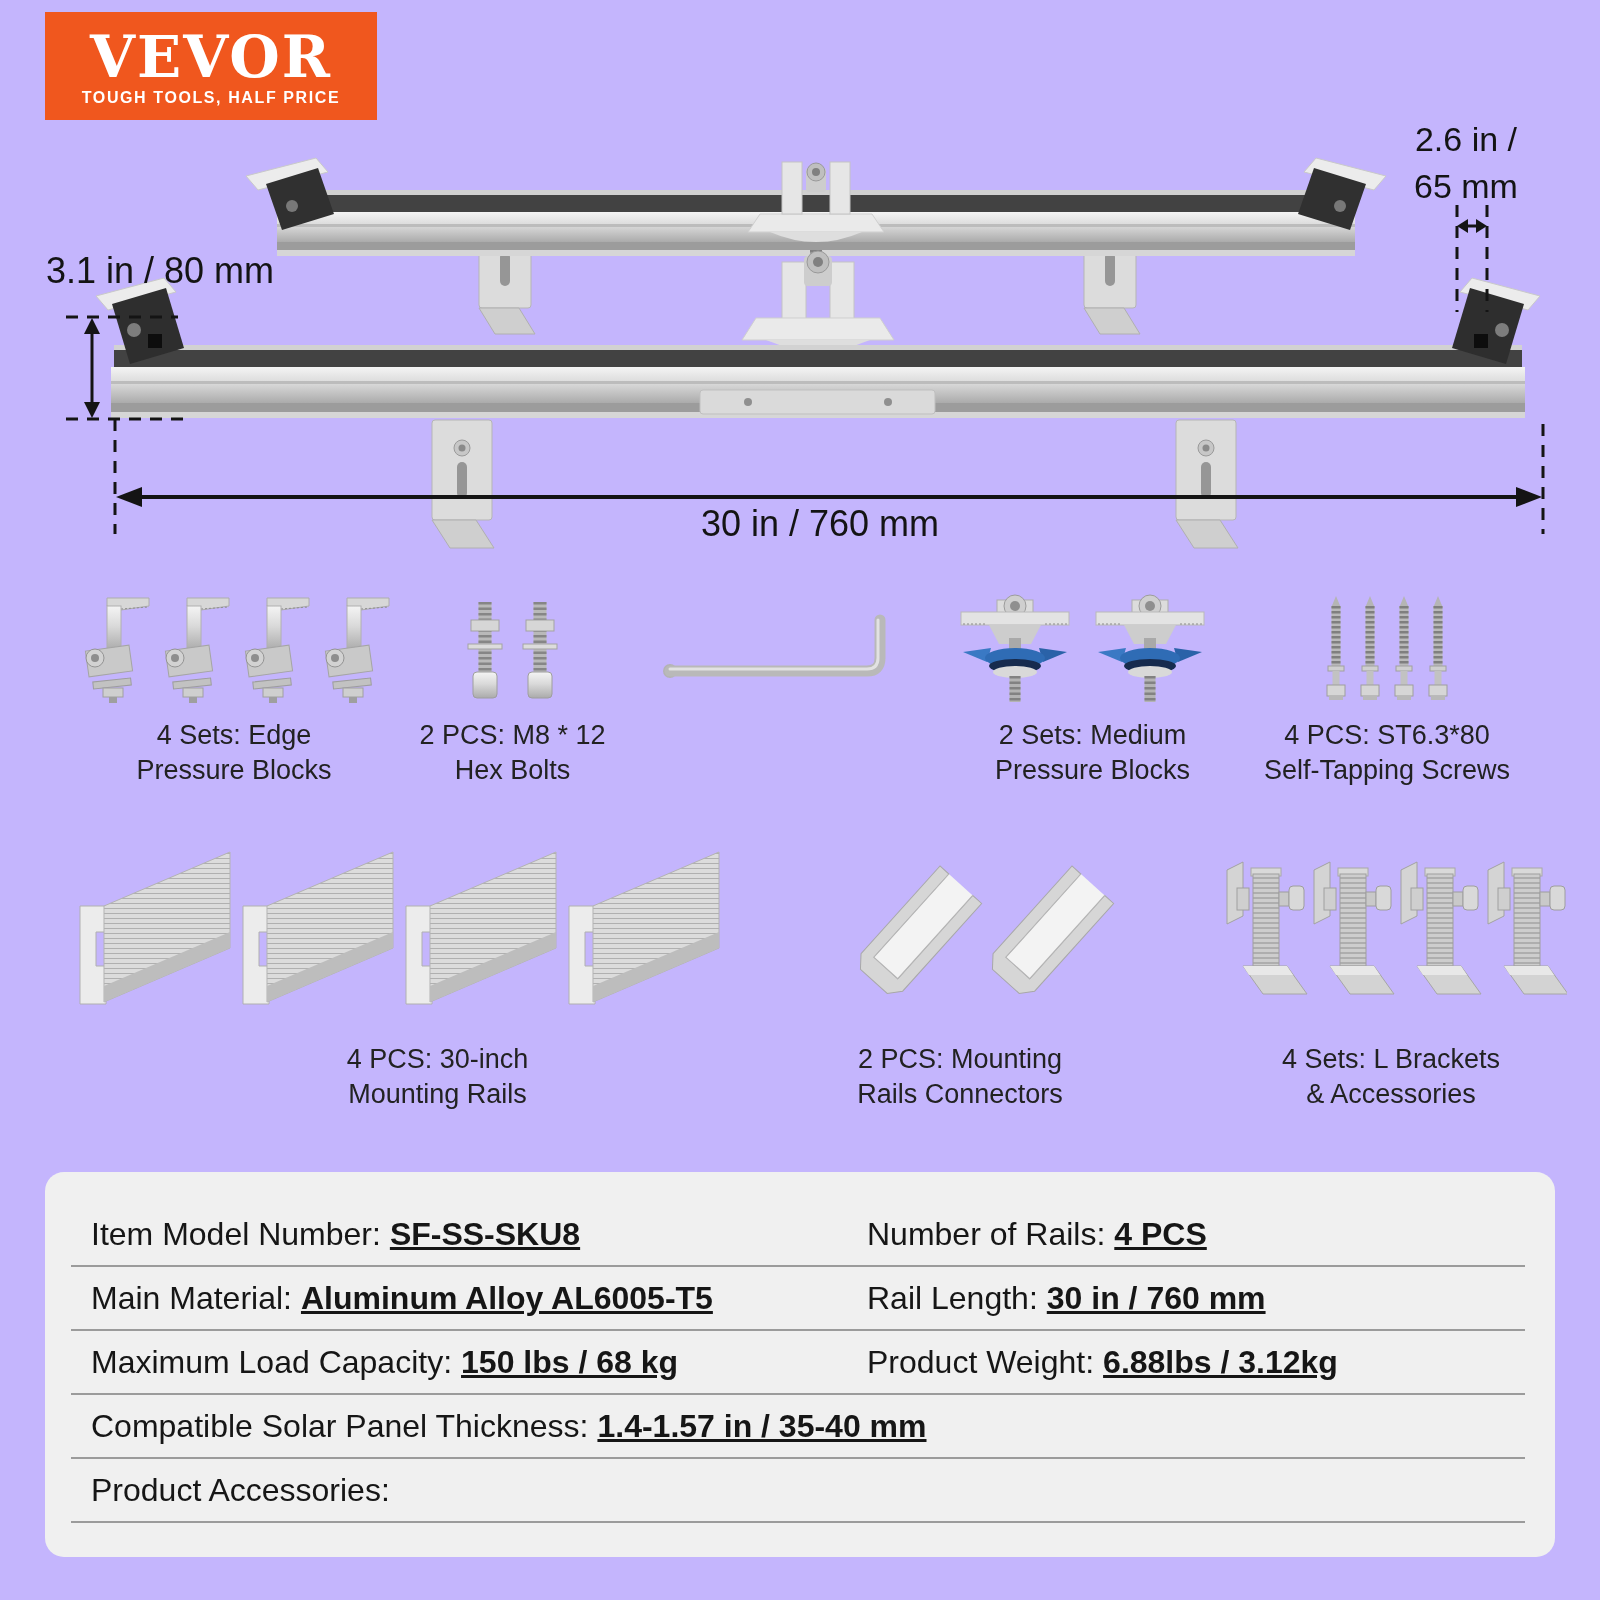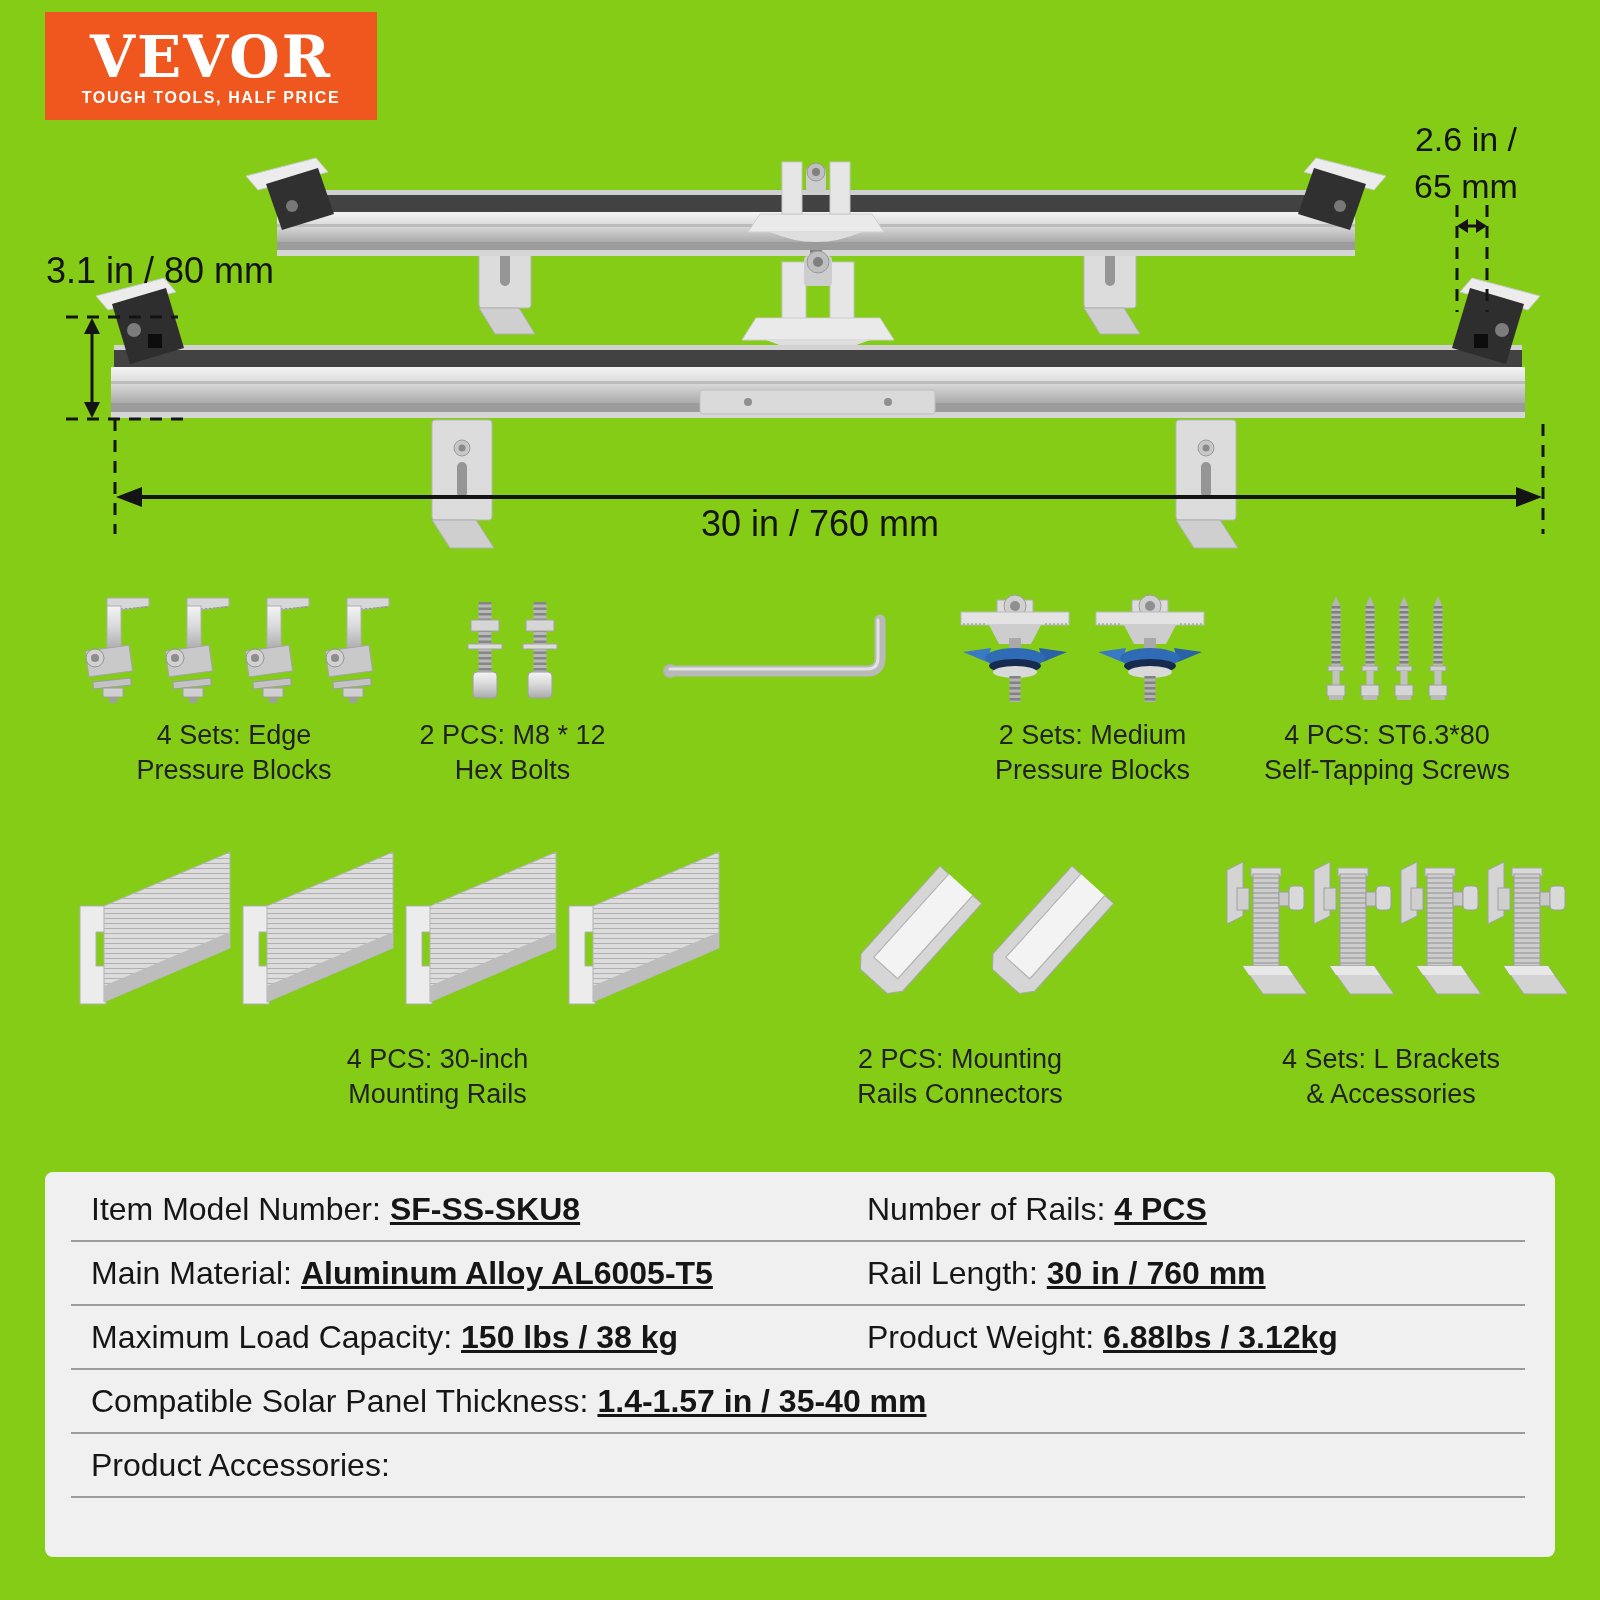--- a/index.html
+++ b/index.html
@@ -1,17 +1,17 @@
 <!DOCTYPE html>
 <html><head>
 <meta charset="utf-8">
 <style>
   html,body{margin:0;padding:0;background:#ffffff;}
   body{width:1600px;height:1600px;overflow:hidden;font-family:"Liberation Sans",sans-serif;color:#161616;}
-  .stage{position:absolute;left:0;top:0;width:1600px;height:1600px;background:#84cc16;}
+  .stage{position:absolute;left:0;top:0;width:1600px;height:1600px;background:#c4b5fd;}
 
   
   .logo{position:absolute;left:45px;top:12px;width:332px;height:108px;background:#F0571E;
         display:flex;flex-direction:column;align-items:center;justify-content:center;}
   .logo-name{font-family:"DejaVu Serif",serif;font-weight:900;font-size:58px;line-height:62px;color:#fff;letter-spacing:2px;}
   .logo-tag{font-size:16px;font-weight:700;color:#fff;letter-spacing:1.6px;margin-top:1px;}
 
   
   .hero{position:absolute;left:0;top:0;width:1600px;height:585px;}
   .dim{position:absolute;font-size:36px;color:#141414;white-space:nowrap;}
@@ -19,21 +19,21 @@
   .dim-height{left:46px;top:250px;}
   .dim-length{left:600px;top:503px;width:440px;text-align:center;}
 
   
   .comp{position:absolute;text-align:center;}
   .comp svg{display:block;margin:0 auto;}
   .comp-label{font-size:27px;line-height:35px;color:#222;margin-top:8px;white-space:nowrap;}
 
   
   .specs{position:absolute;left:45px;top:1172px;width:1510px;height:385px;background:#f0f0f0;
-         border-radius:8px;padding-top:6px;box-sizing:border-box;}
+         border-radius:19px;padding-top:31px;box-sizing:border-box;}
   .spec-row{height:64px;margin:0 30px 0 26px;border-bottom:2px solid #9b9b9b;
             display:flex;align-items:center;padding-left:20px;font-size:32px;box-sizing:border-box;}
   .cell{display:flex;align-items:baseline;}
   .cell-left{flex:0 0 776px;}
   .spec-label{margin-right:9px;}
   .spec-value{font-weight:700;text-decoration:underline;}
 </style>
 </head>
 <body>
 
@@ -479,21 +479,21 @@
         <span class="spec-value">Aluminum Alloy AL6005-T5</span>
       </div>
       <div class="cell">
         <span class="spec-label">Rail Length:</span>
         <span class="spec-value">30 in / 760 mm</span>
       </div>
     </div>
     <div class="spec-row">
       <div class="cell cell-left">
         <span class="spec-label">Maximum Load Capacity:</span>
-        <span class="spec-value">150 lbs / 38 kg</span>
+        <span class="spec-value">150 lbs / 68 kg</span>
       </div>
       <div class="cell">
         <span class="spec-label">Product Weight:</span>
         <span class="spec-value">6.88lbs / 3.12kg</span>
       </div>
     </div>
     <div class="spec-row">
       <div class="cell">
         <span class="spec-label">Compatible Solar Panel Thickness:</span>
         <span class="spec-value">1.4-1.57 in / 35-40 mm</span>

